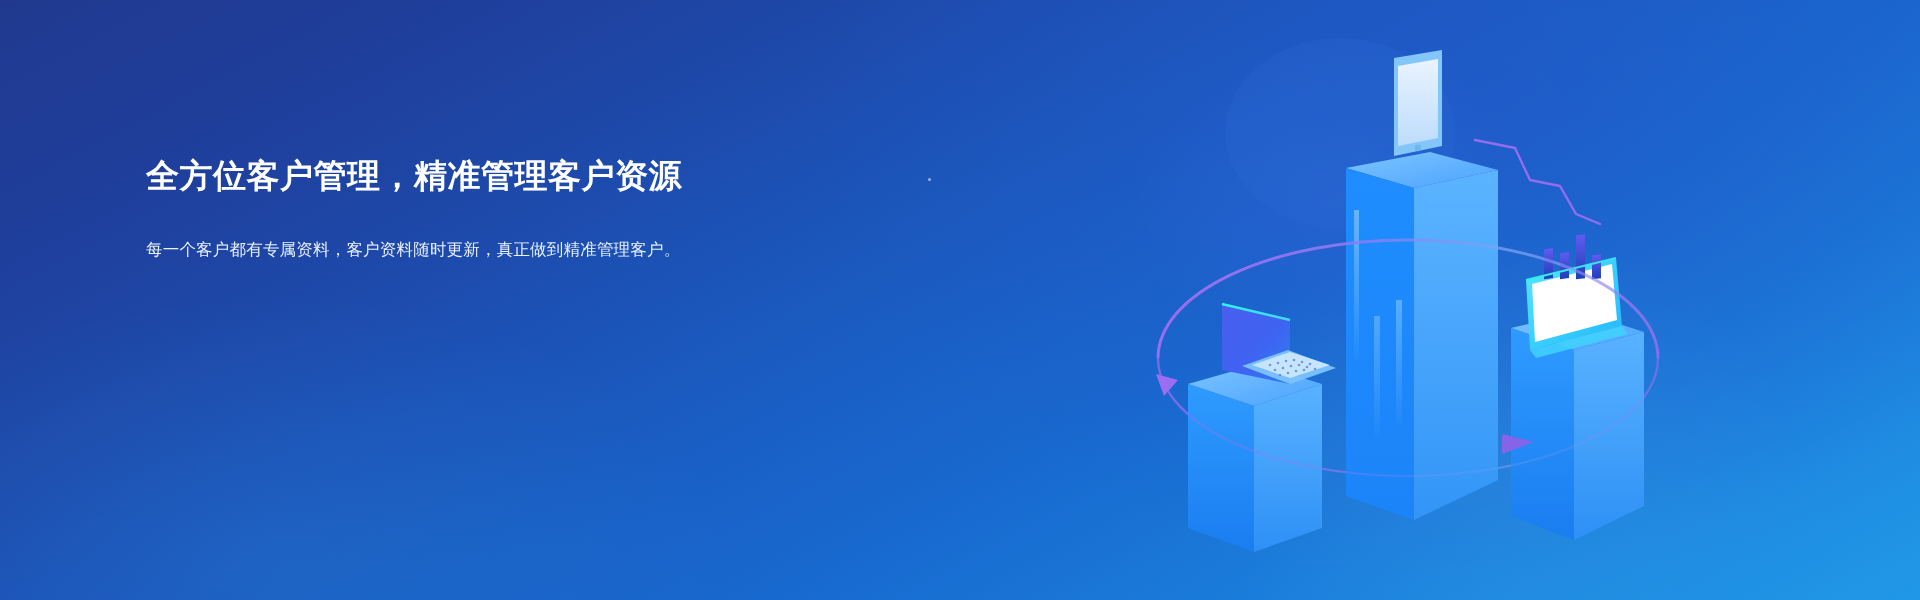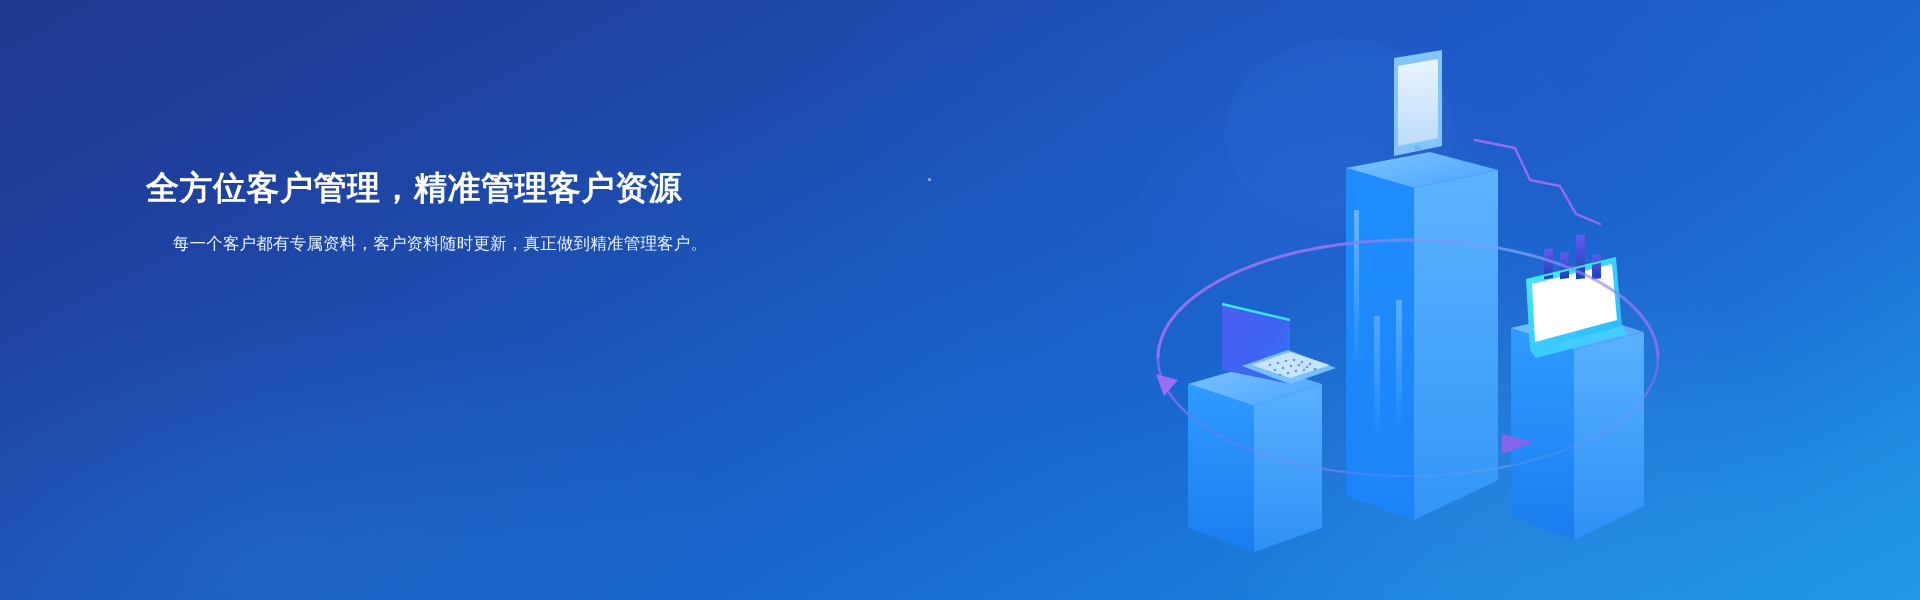--- a/index.html
+++ b/index.html
@@ -47,41 +47,40 @@
   .glow-c {
     left: -180px; top: 300px;
     width: 900px; height: 520px;
     background: radial-gradient(ellipse at 50% 50%, rgba(40,140,220,0.22) 0%, rgba(40,140,220,0.0) 72%);
   }
 
   
   .content {
     position: absolute;
     left: 146px;
-    top: 168px;
+    top: 156px;
     width: 640px;
     z-index: 6;
   }
   .headline {
     margin: 0;
     font-size: 33px;
     line-height: 1.22;
     font-weight: bold;
     color: #ffffff;
     letter-spacing: 0.5px;
     white-space: nowrap;
   }
   .subtitle {
-    margin: 22px 0 0 0;
+    margin: 40px 0 0 0;
     font-size: 16.5px;
     line-height: 1.62;
     color: #e9f1ff;
     max-width: 588px;
     letter-spacing: 0.2px;
-    text-align: center;
   }
   .cta {
     display: inline-block;
     margin-top: 40px;
     padding: 0 30px;
     height: 46px;
     line-height: 44px;
     font-size: 16.5px;
     color: #ffffff;
     background: transparent;

